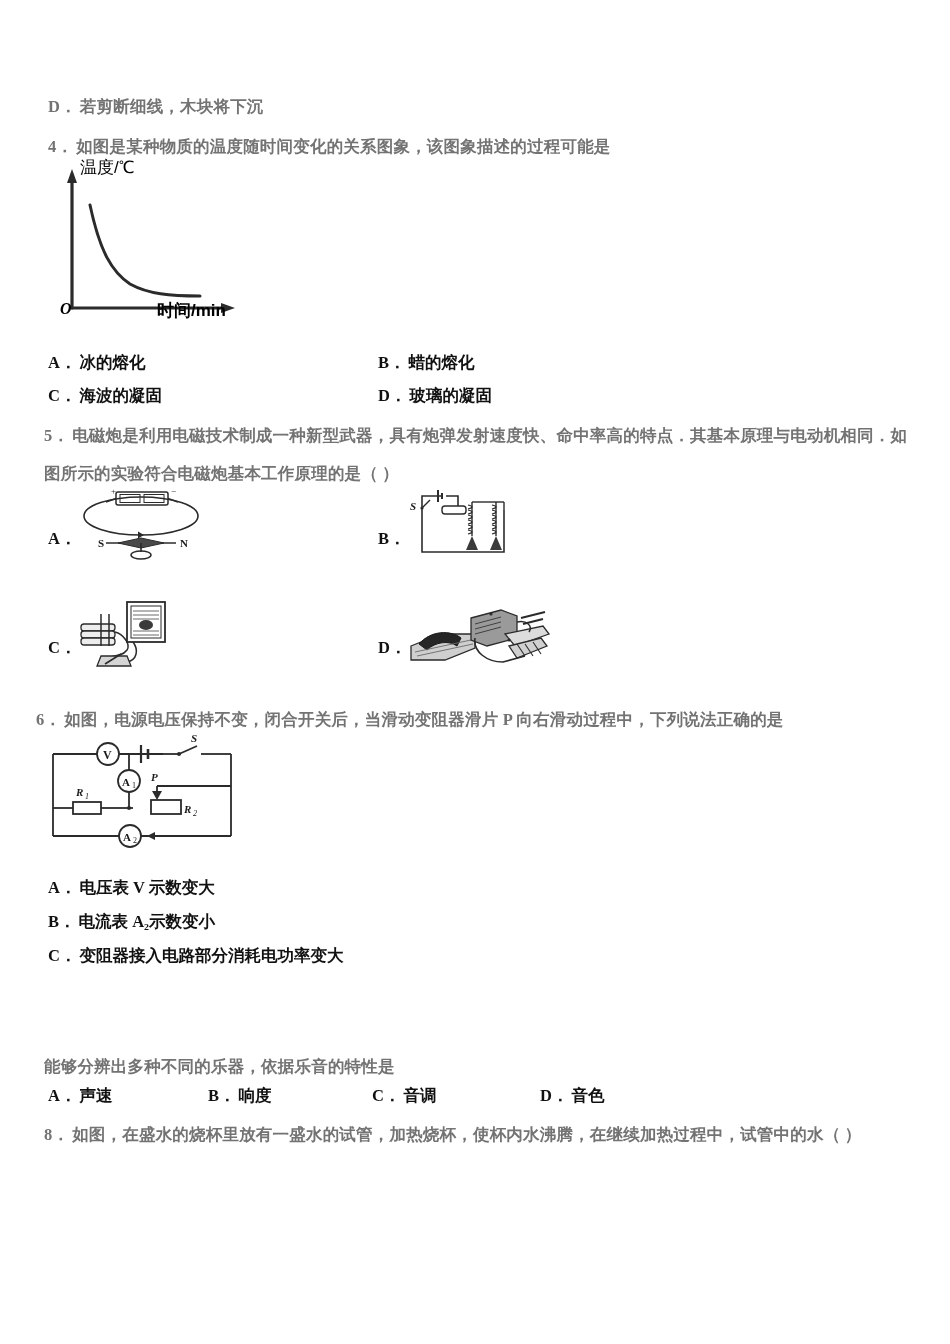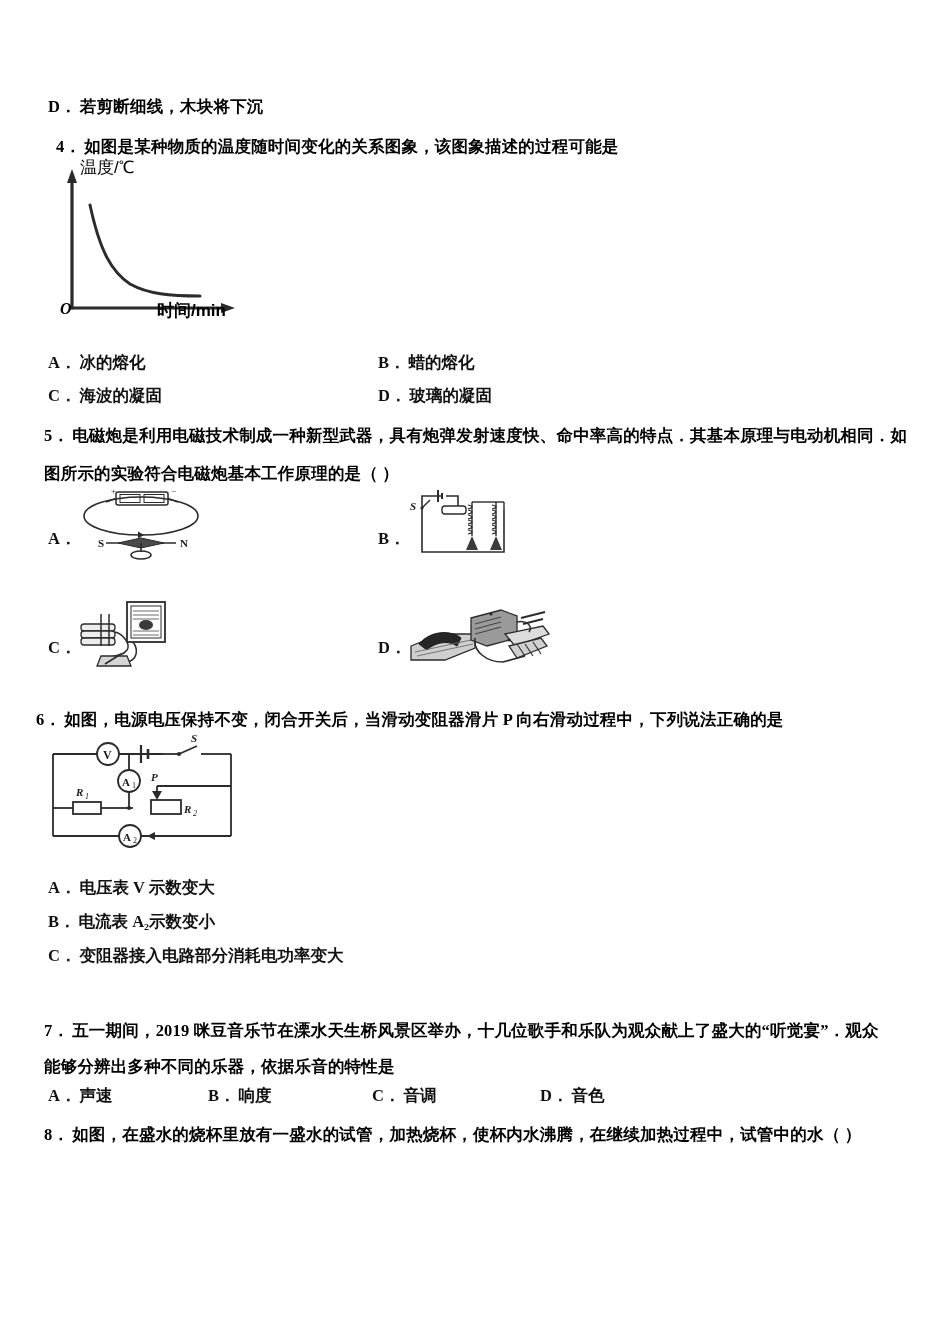--- a/index.html
+++ b/index.html
@@ -22,21 +22,21 @@
     background: #fff;
   }
 
   
   .qline {
     position: absolute;
     font-size: 16.5px;
     line-height: 1.55;
     letter-spacing: 0.2px;
     font-weight: 600;
-    color: #000000;
+    color: #737373;
     white-space: nowrap;
   }
 
   .optline {
     position: absolute;
     font-size: 16.5px;
     font-weight: 700;
     color: #111;
     white-space: nowrap;
   }
@@ -75,21 +75,21 @@
 </style>
 </head>
 <body>
 
 <div class="page">
 
   <div class="qline" style="left:48px; top:94px;">
     <span class="optlabel">D．</span><span>若剪断细线，木块将下沉</span>
   </div>
 
-  <div class="qline" style="left:56px; top:134px;text-align:center;">
+  <div class="qline" style="left:48px; top:134px;text-align:center;">
     <span class="optlabel">4．</span><span>如图是某种物质的温度随时间变化的关系图象，该图象描述的过程可能是</span>
   </div>
 
   <div class="fig" id="graph-fig">
     <svg width="215" height="160" viewBox="0 0 215 160">
 
       <line class="ink" x1="20" y1="148" x2="20" y2="20" stroke-width="3.2" stroke-linecap="round"></line>
       <polygon points="20,9 15,23 25,23" fill="#2b2b2b"></polygon>
 
       <line class="ink" x1="20" y1="148" x2="172" y2="148" stroke-width="3.2" stroke-linecap="round"></line>
@@ -320,23 +320,20 @@
   <div class="optline" style="left:48px; top:877px;">
     <span class="optlabel">A．</span><span>电压表 V 示数变大</span>
   </div>
   <div class="optline" style="left:48px; top:911px;">
     <span class="optlabel">B．</span><span>电流表 A₂示数变小</span>
   </div>
   <div class="optline" style="left:48px; top:945px;">
     <span class="optlabel">C．</span><span>变阻器接入电路部分消耗电功率变大</span>
   </div>
 
-  <div class="qline" style="left:44px; top:1018px;">
-    <span class="optlabel">7．</span><span>五一期间，2019 咪豆音乐节在溧水天生桥风景区举办，十几位歌手和乐队为观众献上了盛大的“听觉宴”．观众</span>
-  </div>
   <div class="qline" style="left:44px; top:1054px;">能够分辨出多种不同的乐器，依据乐音的特性是</div>
 
   <div class="optline" style="left:48px; top:1085px;">
     <span class="optlabel">A．</span><span>声速</span>
   </div>
   <div class="optline" style="left:208px; top:1085px;">
     <span class="optlabel">B．</span><span>响度</span>
   </div>
   <div class="optline" style="left:372px; top:1085px;">
     <span class="optlabel">C．</span><span>音调</span>

